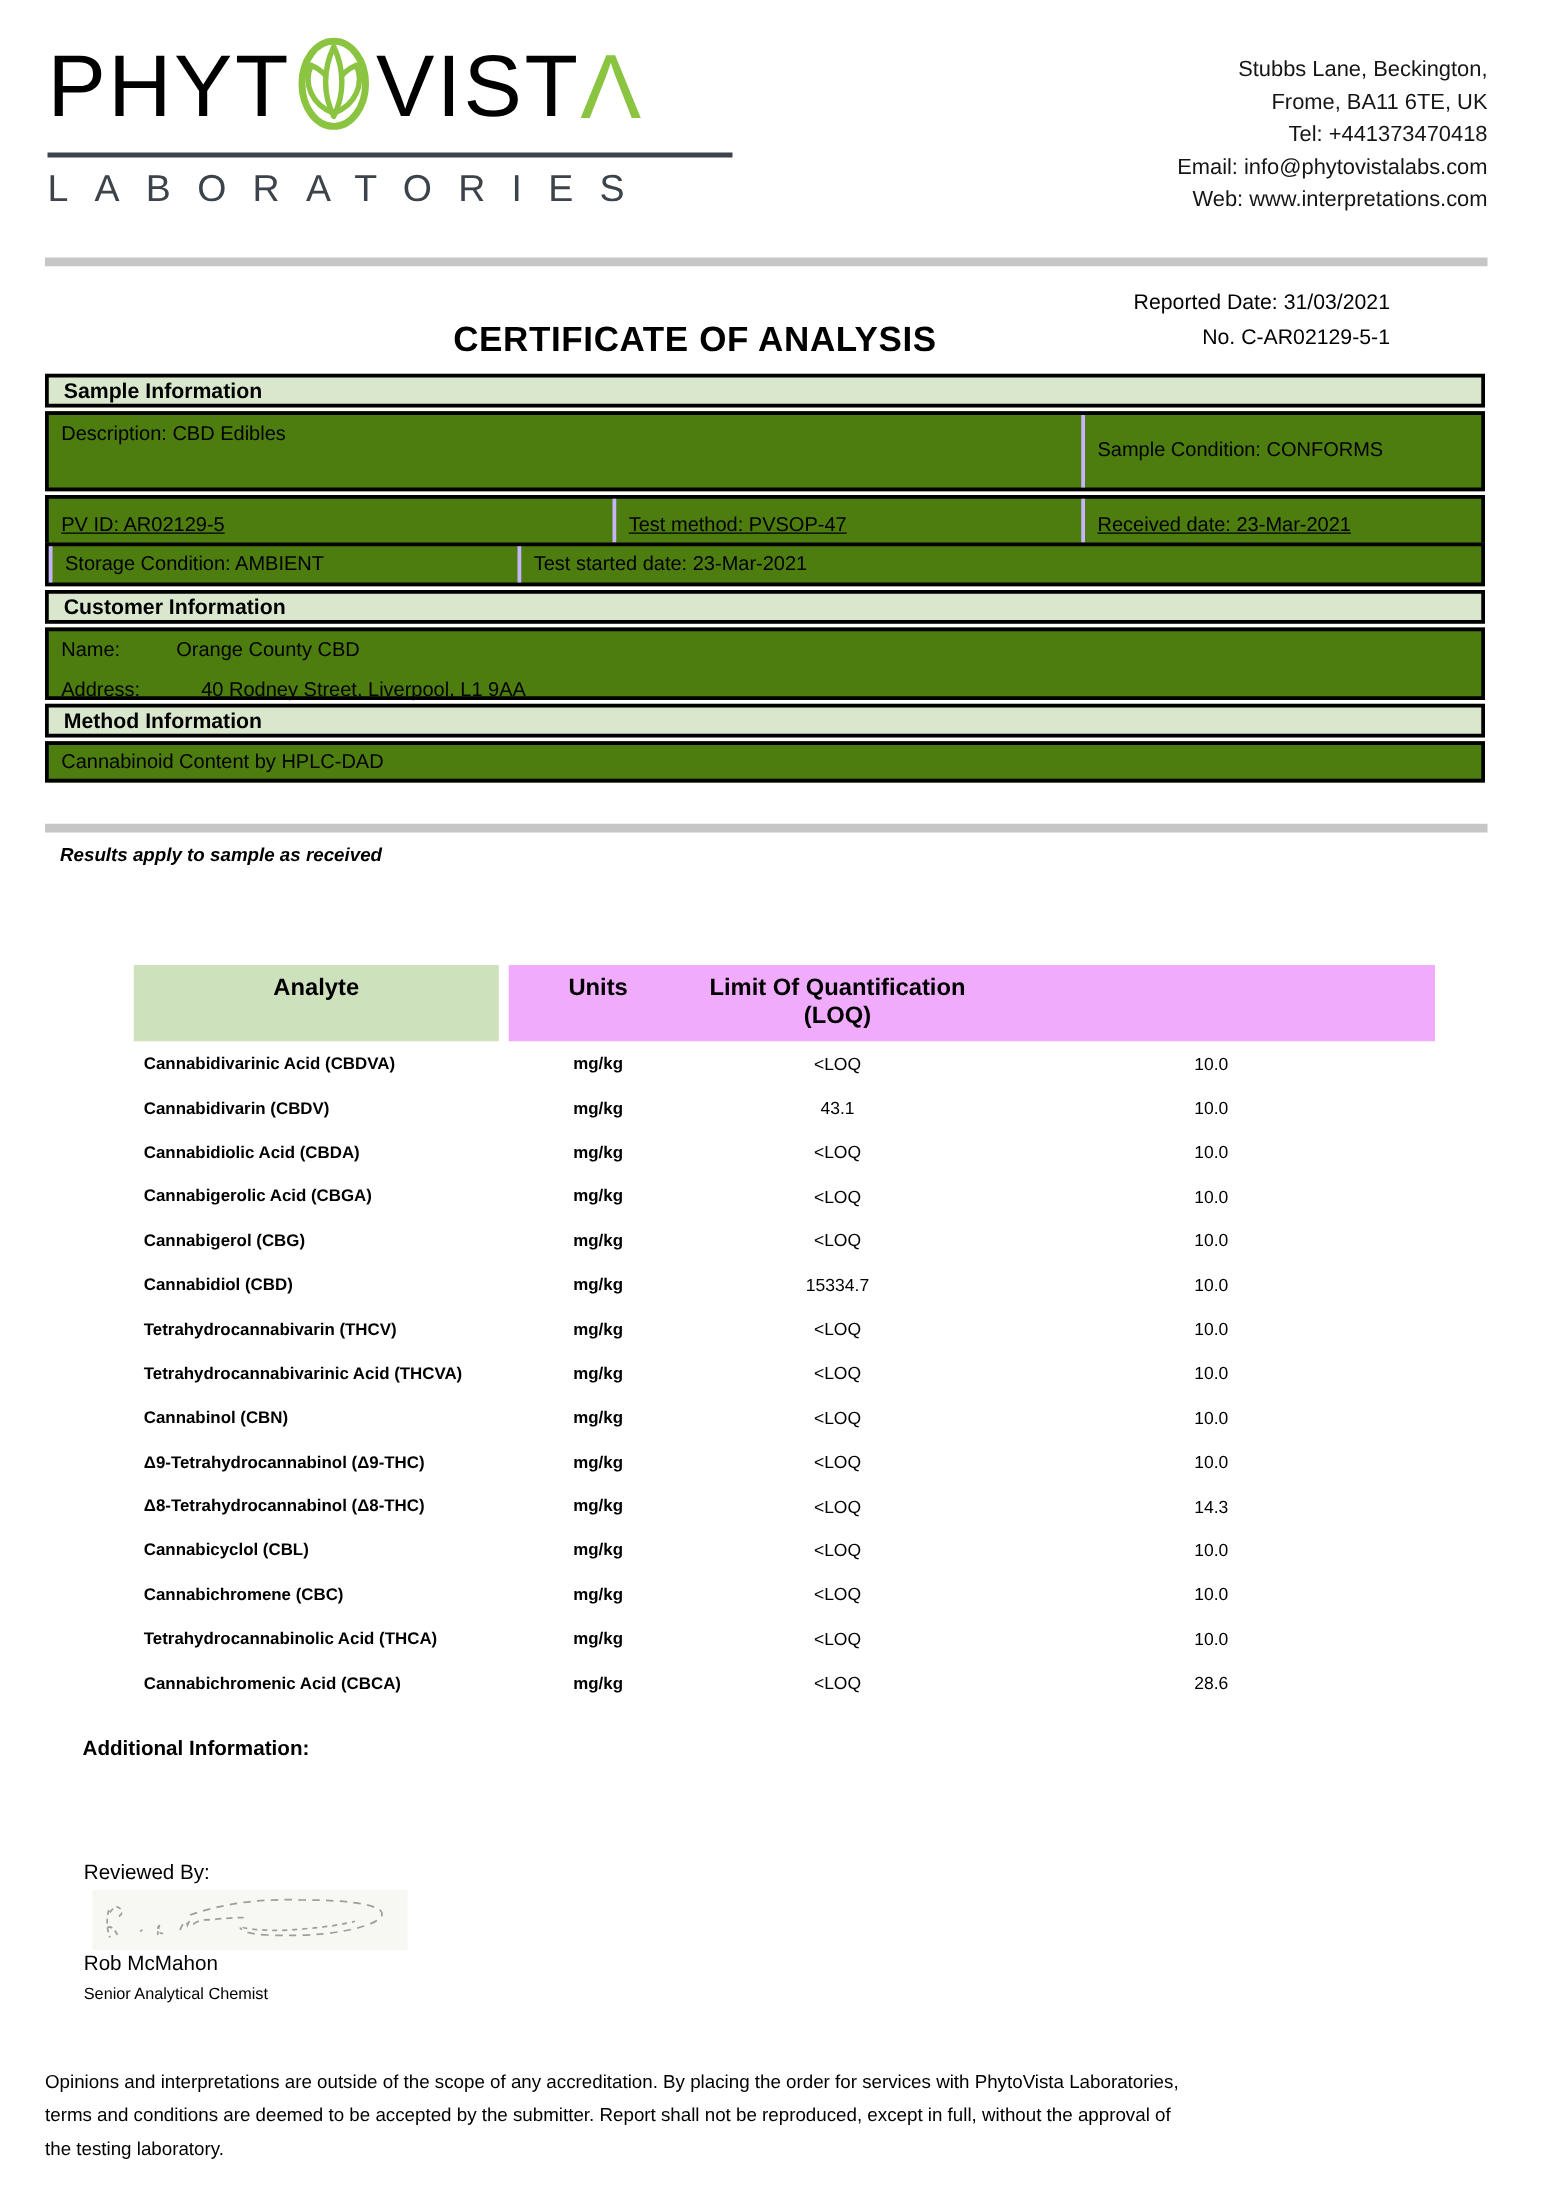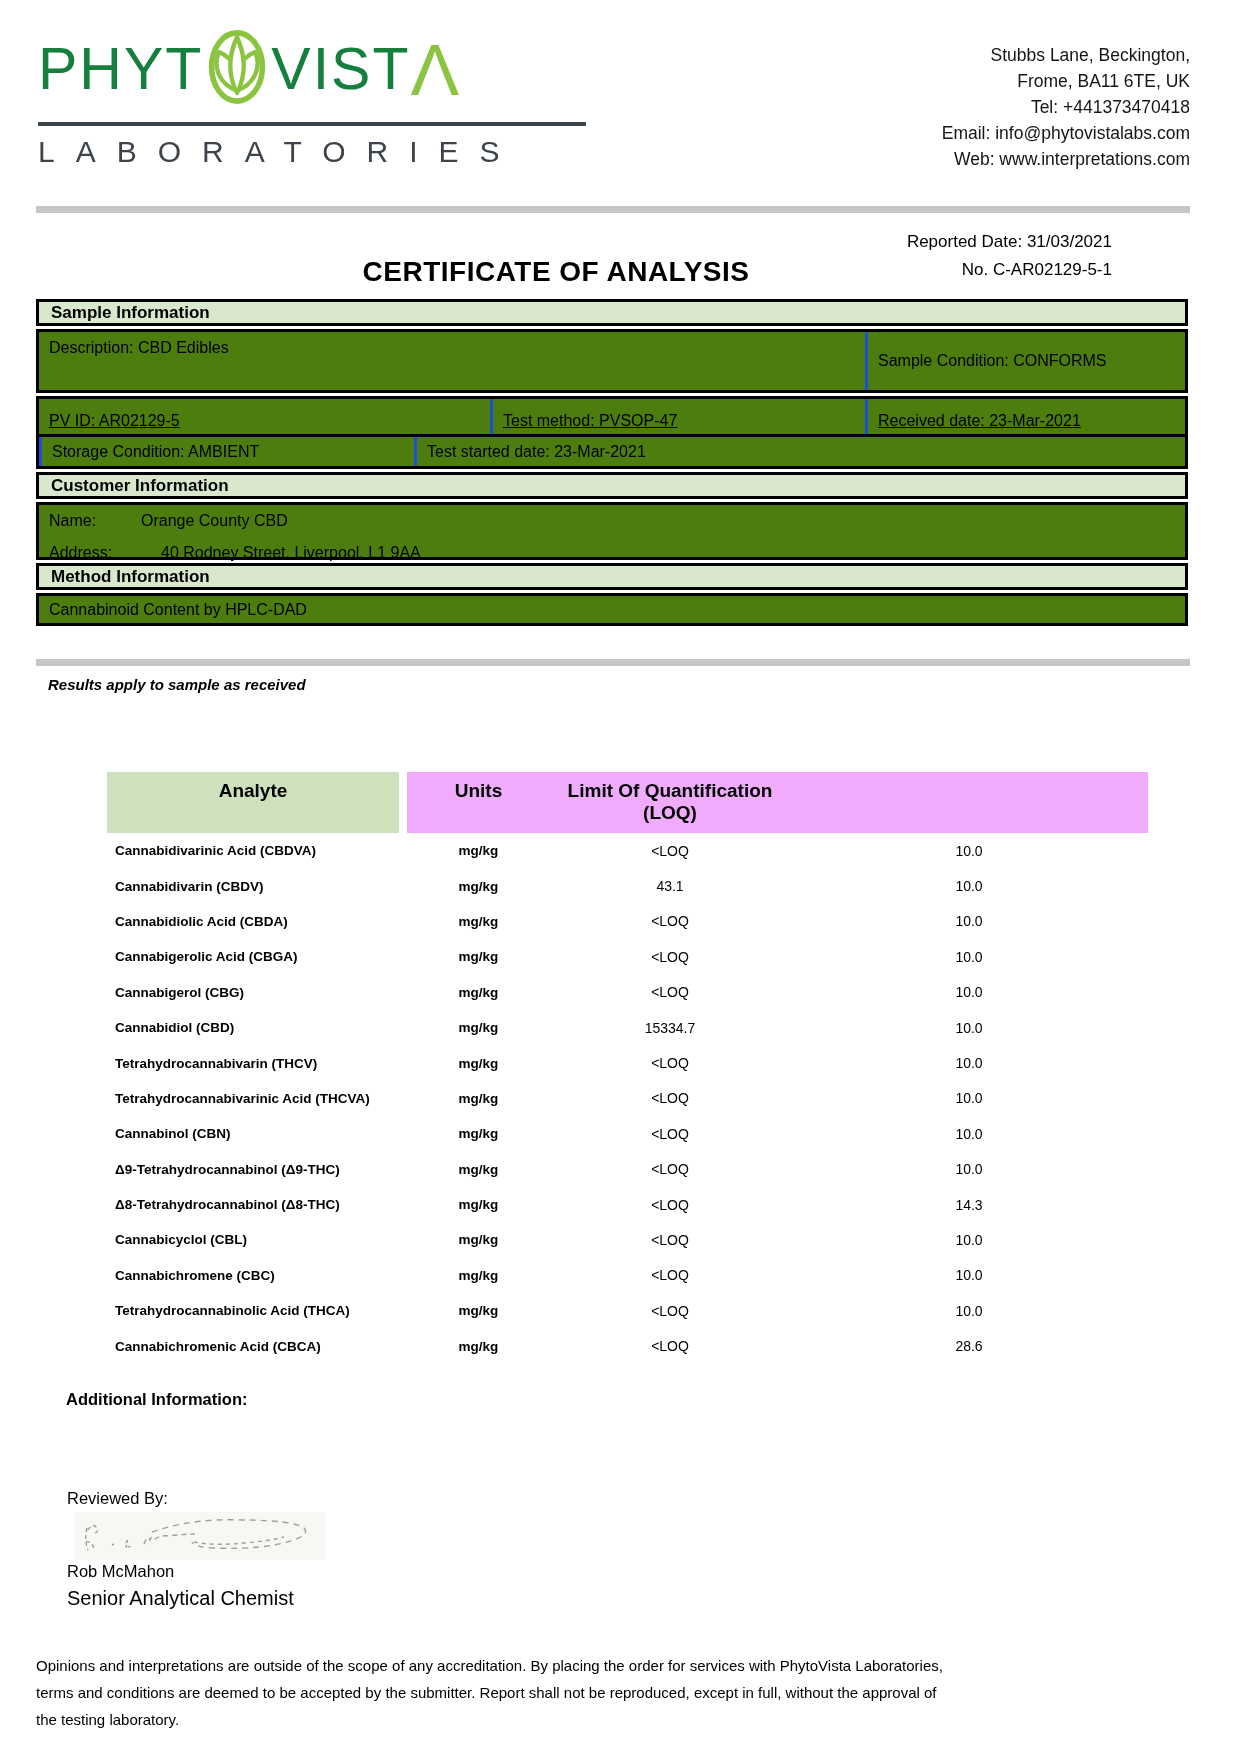--- a/index.html
+++ b/index.html
@@ -4,61 +4,61 @@
 <style>
   * { margin:0; padding:0; box-sizing:border-box; }
   html,body { background:#ffffff; }
   .page {
     position:relative; width:1240px; height:1752px; background:#ffffff;
     font-family:"Liberation Sans", sans-serif; color:#000; overflow:hidden;
   }
   
   .logo-block { position:absolute; left:38px; top:26px; width:548px; }
   .logo-line { display:flex; align-items:center; height:86px; }
-  .logo-word { font-size:59px; font-weight:400; letter-spacing:2px; color:#15803d; line-height:1; }
+  .logo-word { font-size:70px; font-weight:400; letter-spacing:2px; color:#000000; line-height:1; }
   .logo-lambda { font-size:73px; font-weight:400; color:#8bc440; line-height:1; }
   .leaf-svg { margin:0 3px; }
   .logo-rule { margin-top:10px; height:4px; background:#3c434a; width:548px; }
   .logo-sub { margin-top:9px; font-size:30px; color:#3c434a; letter-spacing:21px; white-space:nowrap; }
   .contact { position:absolute; top:42px; right:50px; text-align:right; font-size:17.5px; line-height:26px; color:#151515; }
   .rule { position:absolute; left:36px; width:1154px; height:7px; background:#c6c6c6; }
   .rule1 { top:206px; }
   .rule2 { top:659px; }
   .coa-title { position:absolute; left:36px; top:256px; width:1040px; text-align:center;
                font-size:28px; font-weight:bold; letter-spacing:0.5px; }
   .report-meta { position:absolute; right:128px; top:228px; text-align:right; font-size:17px; line-height:28px; }
   
   .ibox { position:absolute; left:36px; width:1152px; border:3px solid #000; background:#4d7c0f; }
   .greenbar { background:#d9e8cd; display:flex; align-items:center; }
   .greenbar .bar-label { font-size:17px; font-weight:bold; padding-left:12px; }
   .cells { display:flex; height:100%; }
   .cell { font-size:16px; padding-left:10px; display:flex; align-items:center; }
   .cell.topalign { align-items:flex-start; padding-top:7px; }
-  .vline { border-left:3px solid #1d4ed8; }
+  .vline { border-left:3px solid #c4b5fd; }
   .two-line-cell { padding:7px 10px; font-size:16px; }
   .lbl { display:inline-block; }
   
   .results-note { position:absolute; left:48px; top:676px; font-size:15px; font-weight:bold; font-style:italic; }
   .rt-head-a { position:absolute; left:107px; top:772px; width:292px; height:61px; background:#cde1bd;
                text-align:center; padding-top:8px; font-size:19px; font-weight:bold; }
   .rt-head-b { position:absolute; left:407px; top:772px; width:741px; height:61px; background:#f0abfc;
                display:grid; grid-template-columns:143px 240px 358px; }
   .rt-head-b > div { text-align:center; padding-top:8px; font-size:19px; font-weight:bold; }
   .rt-body { position:absolute; left:107px; top:833px; width:1041px; }
   .rt-row { display:grid; grid-template-columns:300px 143px 240px 358px; height:35.4px; align-items:center; }
   .rt-row .c-analyte { font-size:13.5px; font-weight:bold; padding-left:8px; }
   .rt-row .c-units   { font-size:13.5px; font-weight:bold; text-align:center; }
   .rt-row .c-result  { font-size:14px; text-align:center; }
   .rt-row .c-loq     { font-size:14px; text-align:center; }
   
   .addl { position:absolute; left:66px; top:1390px; font-size:16.5px; font-weight:bold; }
   .reviewed-label { position:absolute; left:67px; top:1489px; font-size:16.5px; }
   .signature { position:absolute; left:74px; top:1512px; width:252px; height:48px; background:#f7f7f4; }
   .reviewer-name { position:absolute; left:67px; top:1562px; font-size:16.5px; }
-  .reviewer-title { position:absolute; left:67px; top:1587px; font-size:20px;text-align:right; }
+  .reviewer-title { position:absolute; left:67px; top:1587px; font-size:13px;text-align:right; }
   .footer { position:absolute; left:36px; top:1652px; width:1170px; font-size:15px; line-height:27px; }
 </style>
 </head>
 <body>
 
 <div class="page">
 
   <div class="logo-block">
     <div class="logo-line">
       <span class="logo-word">PHYT</span>

